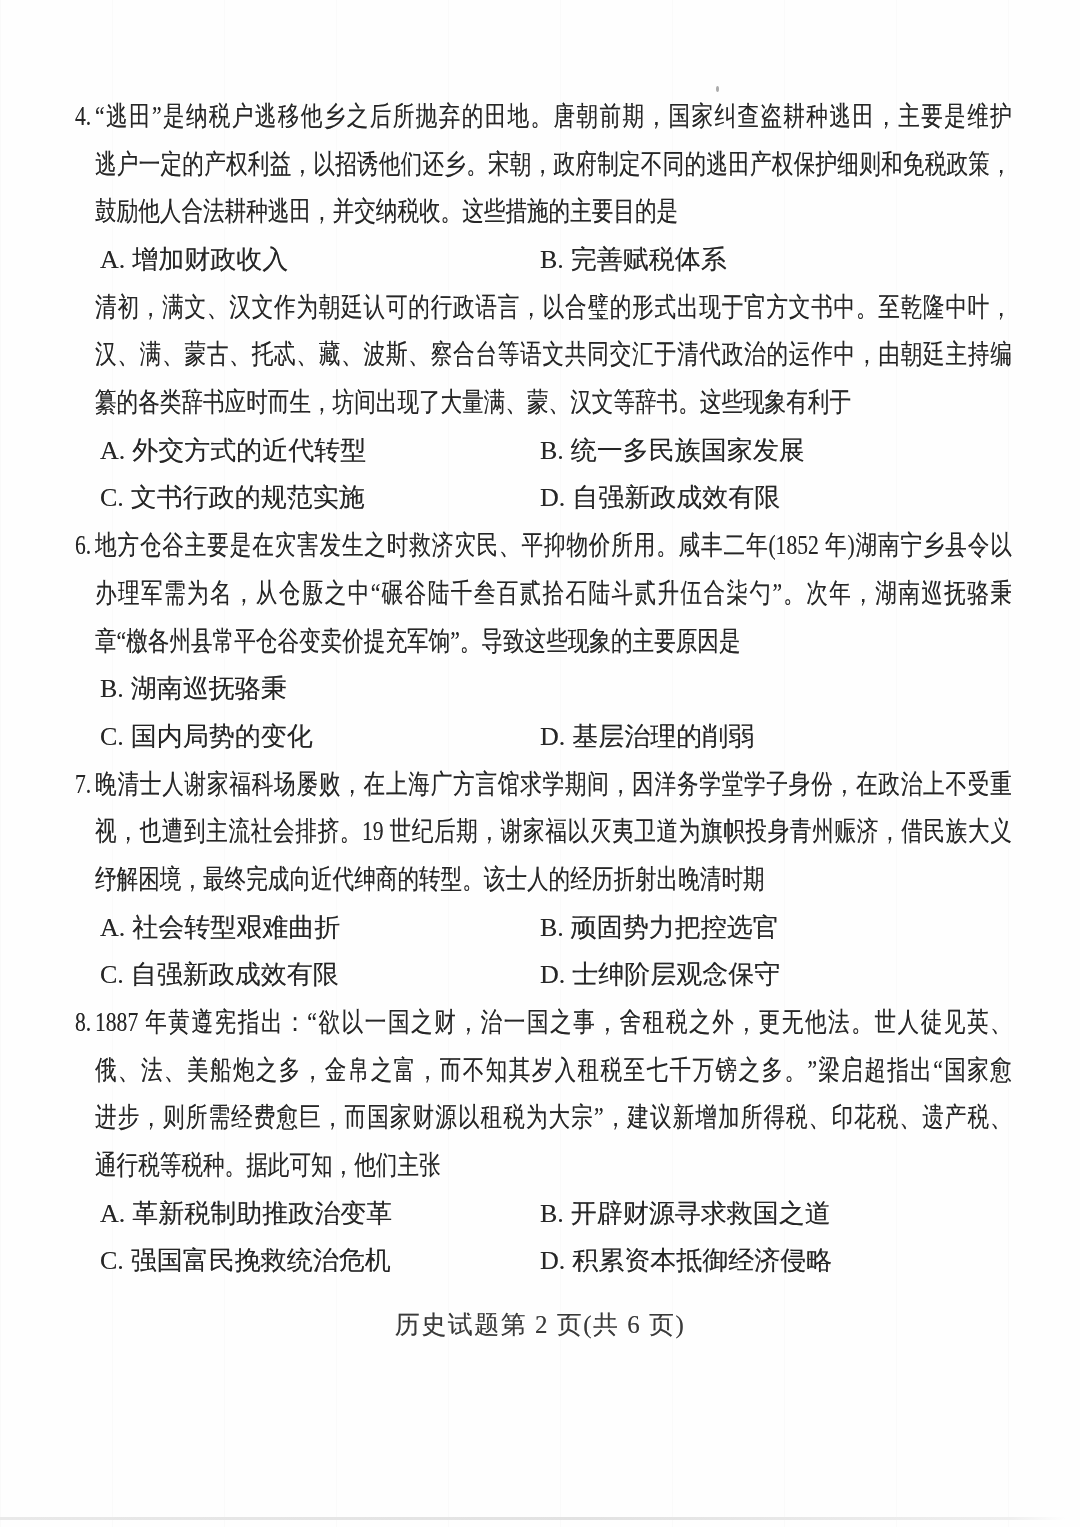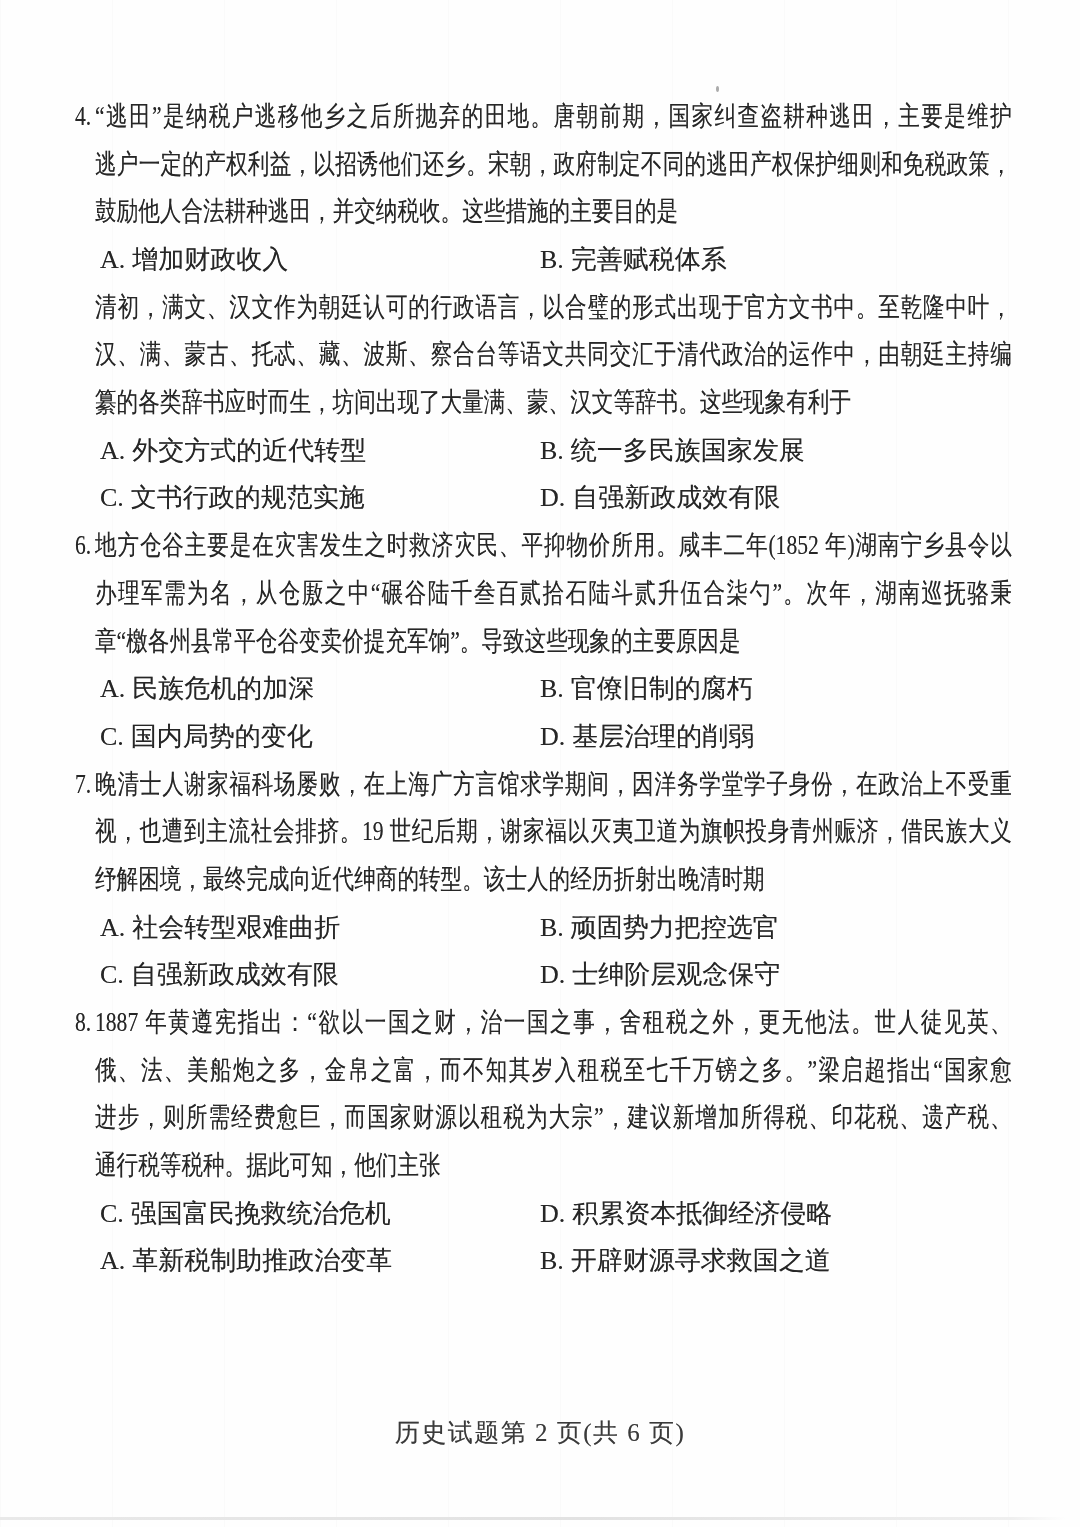--- a/index.html
+++ b/index.html
@@ -51,21 +51,21 @@
     padding-left: 25px;
     font-size: 26px;
     text-shadow: 0 0 0.5px rgba(40,40,40,0.45);
     align-items: flex-end;
   }
   .opt { white-space: nowrap; }
   .opt.left { width: 440px; }
   .optlabel { margin-right: 7px; }
   .footer {
     position: absolute;
-    left: 0; top: 1416px;
+    left: 0; top: 1308px;
     width: 100%;
     text-align: center;
     font-size: 25px;
     letter-spacing: 1.5px;
     color: #3a3a3a;
     text-shadow: 0 0 0.5px rgba(40,40,40,0.4);
   }
   .scan-dot {
     position: absolute;
     left: 716px; top: 86px;
@@ -106,22 +106,21 @@
         <div class="optrow">
           <div class="opt left"><span class="optlabel">C.</span><span class="opttext">文书行政的规范实施</span></div>
           <div class="opt"><span class="optlabel">D.</span><span class="opttext">自强新政成效有限</span></div>
         </div>
       </div>
       <div class="question">
         <div class="qline just"><span class="qnum">6.</span><span>地方仓谷主要是在灾害发生之时救济灾民、平抑物价所用。咸丰二年(1852 年)湖南宁乡县令以</span></div>
         <div class="qline just"><span>办理军需为名，从仓厫之中“碾谷陆千叁百贰拾石陆斗贰升伍合柒勺”。次年，湖南巡抚骆秉</span></div>
         <div class="qline"><span>章“檄各州县常平仓谷变卖价提充军饷”。导致这些现象的主要原因是</span></div>
         <div class="optrow">
-          <div class="opt left"><span class="optlabel">A.</span><span class="opttext">民族危机的加深</span></div>
-          <div class="opt"><span class="optlabel">B.</span><span class="opttext">官僚旧制的腐朽</span></div>
+          <div class="opt"><span class="optlabel">B.</span><span class="opttext">湖南巡抚骆秉</span></div>
         </div>
         <div class="optrow">
           <div class="opt left"><span class="optlabel">C.</span><span class="opttext">国内局势的变化</span></div>
           <div class="opt"><span class="optlabel">D.</span><span class="opttext">基层治理的削弱</span></div>
         </div>
       </div>
       <div class="question">
         <div class="qline just"><span class="qnum">7.</span><span>晚清士人谢家福科场屡败，在上海广方言馆求学期间，因洋务学堂学子身份，在政治上不受重</span></div>
         <div class="qline just"><span>视，也遭到主流社会排挤。19 世纪后期，谢家福以灭夷卫道为旗帜投身青州赈济，借民族大义</span></div>
         <div class="qline"><span>纾解困境，最终完成向近代绅商的转型。该士人的经历折射出晚清时期</span></div>
@@ -133,25 +132,25 @@
           <div class="opt left"><span class="optlabel">C.</span><span class="opttext">自强新政成效有限</span></div>
           <div class="opt"><span class="optlabel">D.</span><span class="opttext">士绅阶层观念保守</span></div>
         </div>
       </div>
       <div class="question">
         <div class="qline just"><span class="qnum">8.</span><span>1887 年黄遵宪指出：“欲以一国之财，治一国之事，舍租税之外，更无他法。世人徒见英、</span></div>
         <div class="qline just"><span>俄、法、美船炮之多，金帛之富，而不知其岁入租税至七千万镑之多。”梁启超指出“国家愈</span></div>
         <div class="qline just"><span>进步，则所需经费愈巨，而国家财源以租税为大宗”，建议新增加所得税、印花税、遗产税、</span></div>
         <div class="qline"><span>通行税等税种。据此可知，他们主张</span></div>
         <div class="optrow">
+          <div class="opt left"><span class="optlabel">A.</span><span class="opttext">革新税制助推政治变革</span></div>
+          <div class="opt"><span class="optlabel">B.</span><span class="opttext">开辟财源寻求救国之道</span></div>
+        </div>
+        <div class="optrow">
           <div class="opt left"><span class="optlabel">C.</span><span class="opttext">强国富民挽救统治危机</span></div>
           <div class="opt"><span class="optlabel">D.</span><span class="opttext">积累资本抵御经济侵略</span></div>
-        </div>
-        <div class="optrow">
-          <div class="opt left"><span class="optlabel">A.</span><span class="opttext">革新税制助推政治变革</span></div>
-          <div class="opt"><span class="optlabel">B.</span><span class="opttext">开辟财源寻求救国之道</span></div>
         </div>
       </div>
     </div>
   <div class="footer">历史试题第 2 页(共 6 页)</div>
   <div class="scan-dot"></div>
   <div class="scan-bottom-edge"></div>
 </div>
 
 </body></html>

